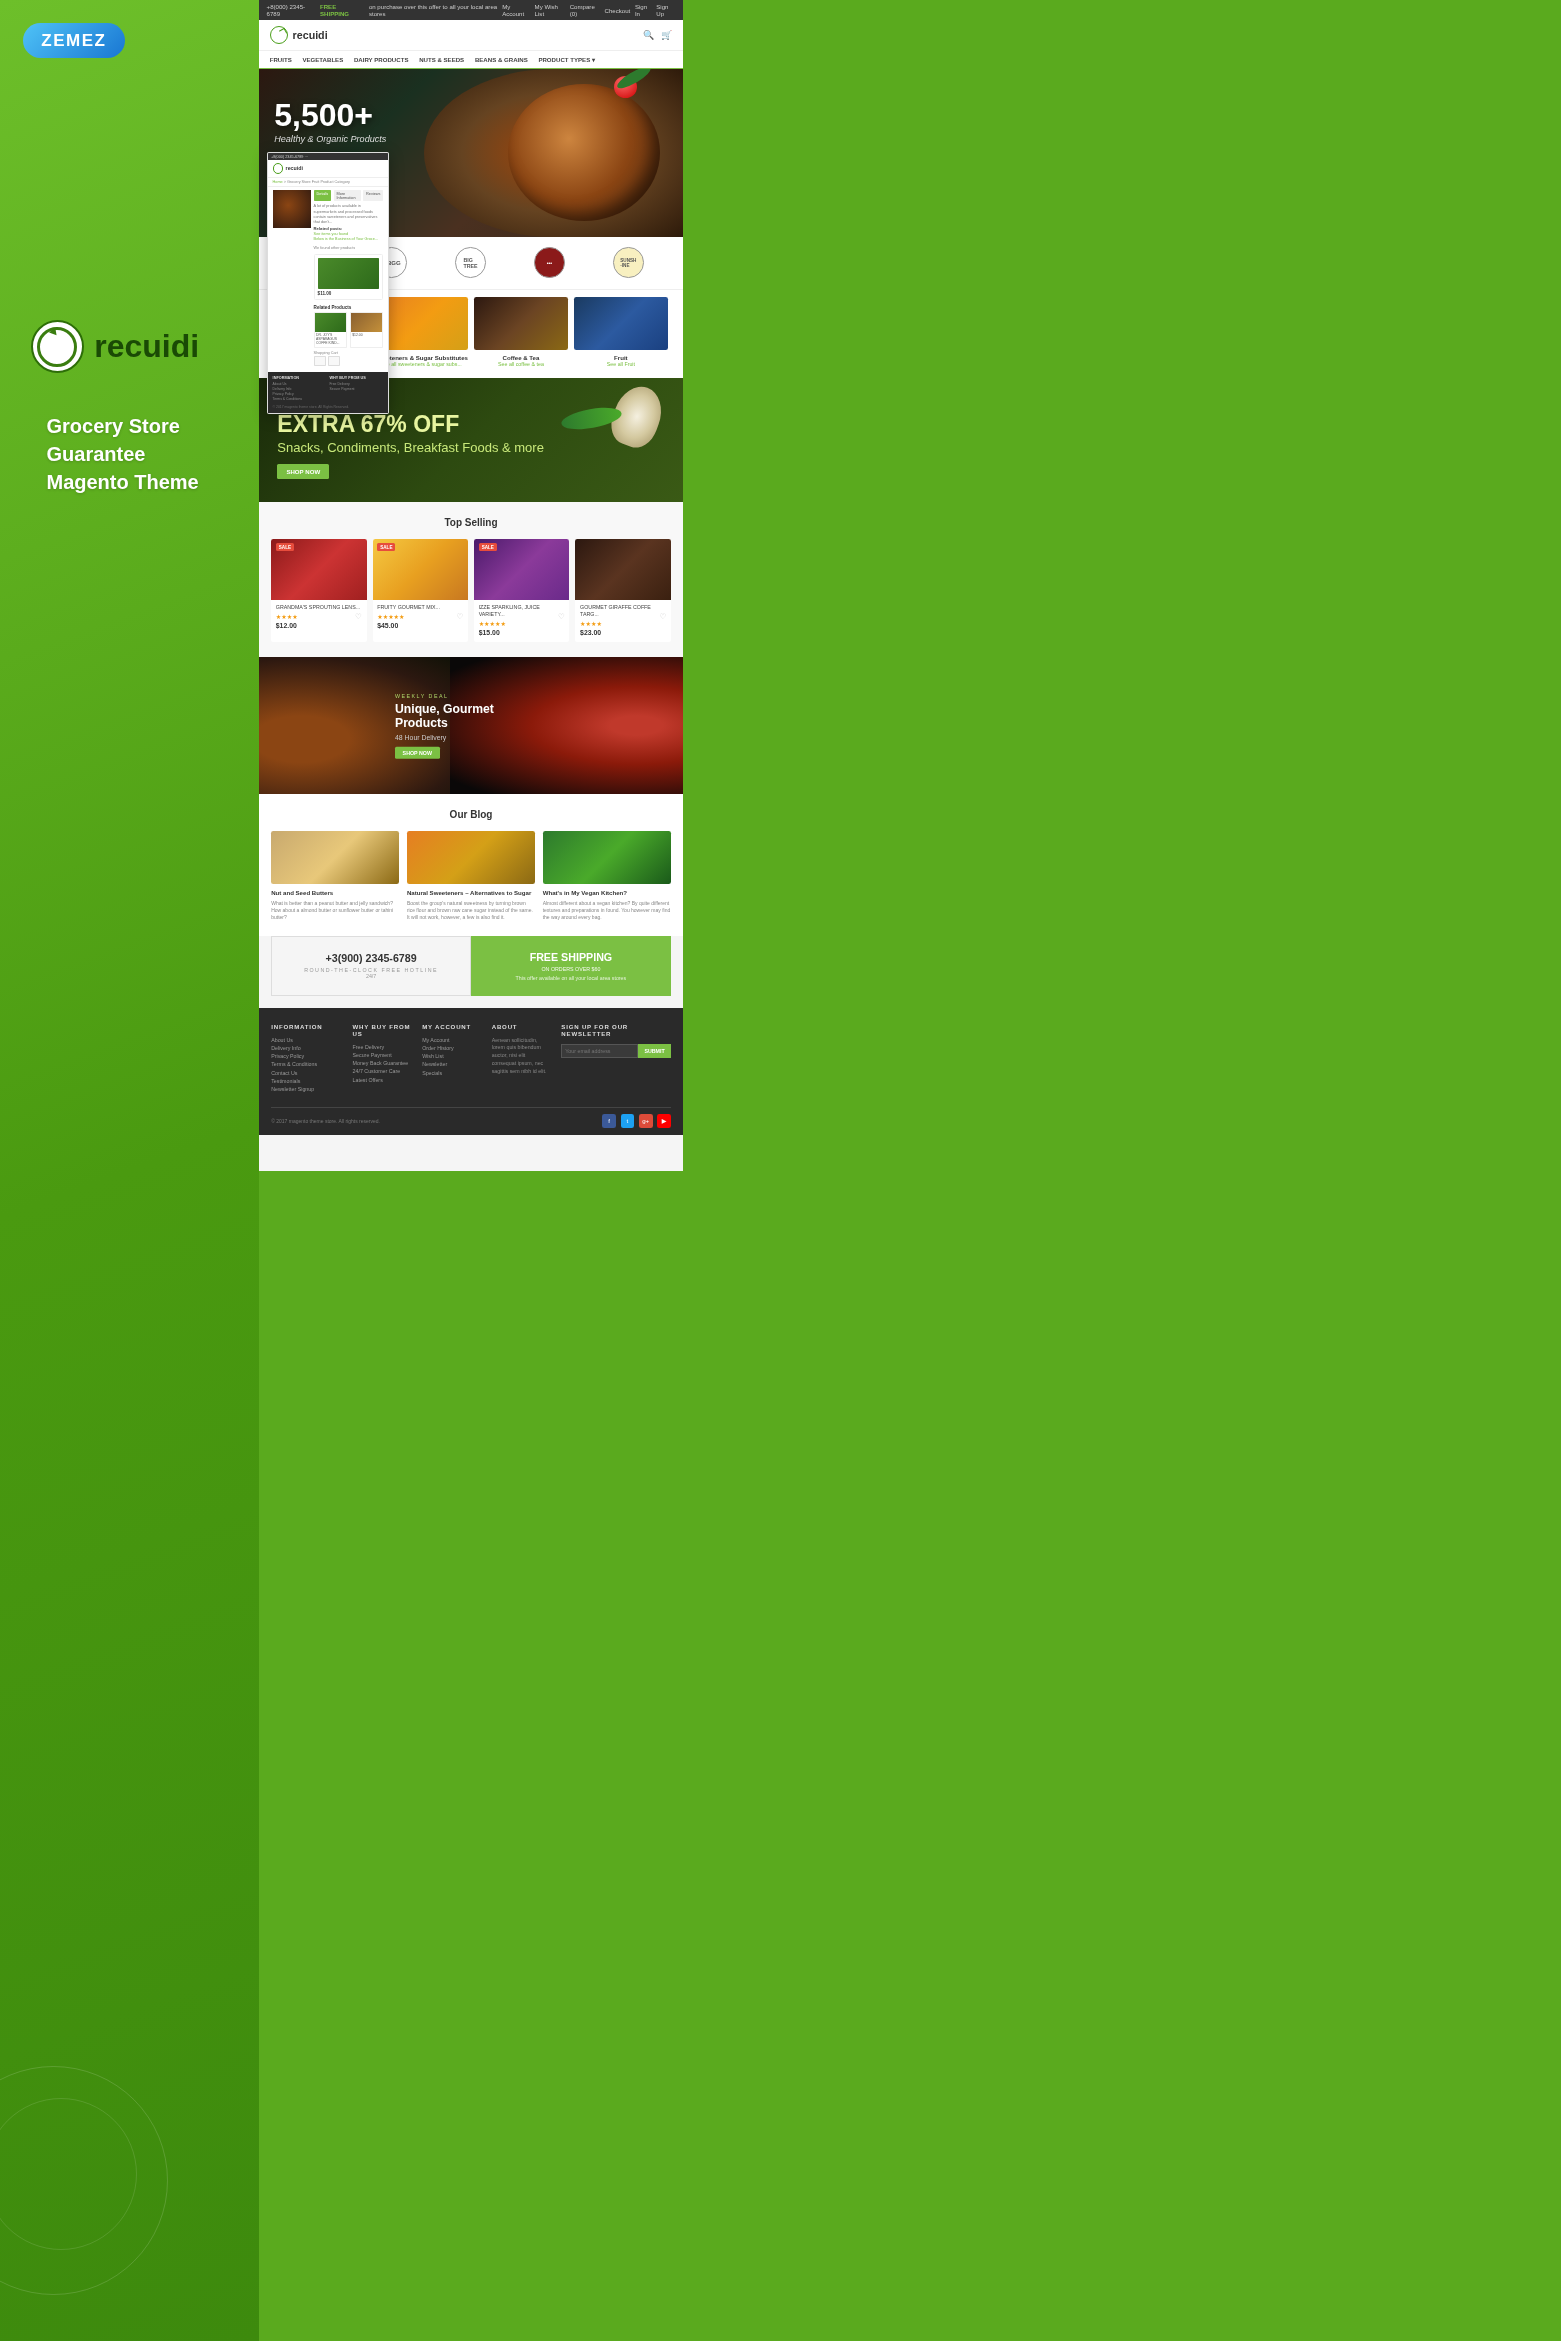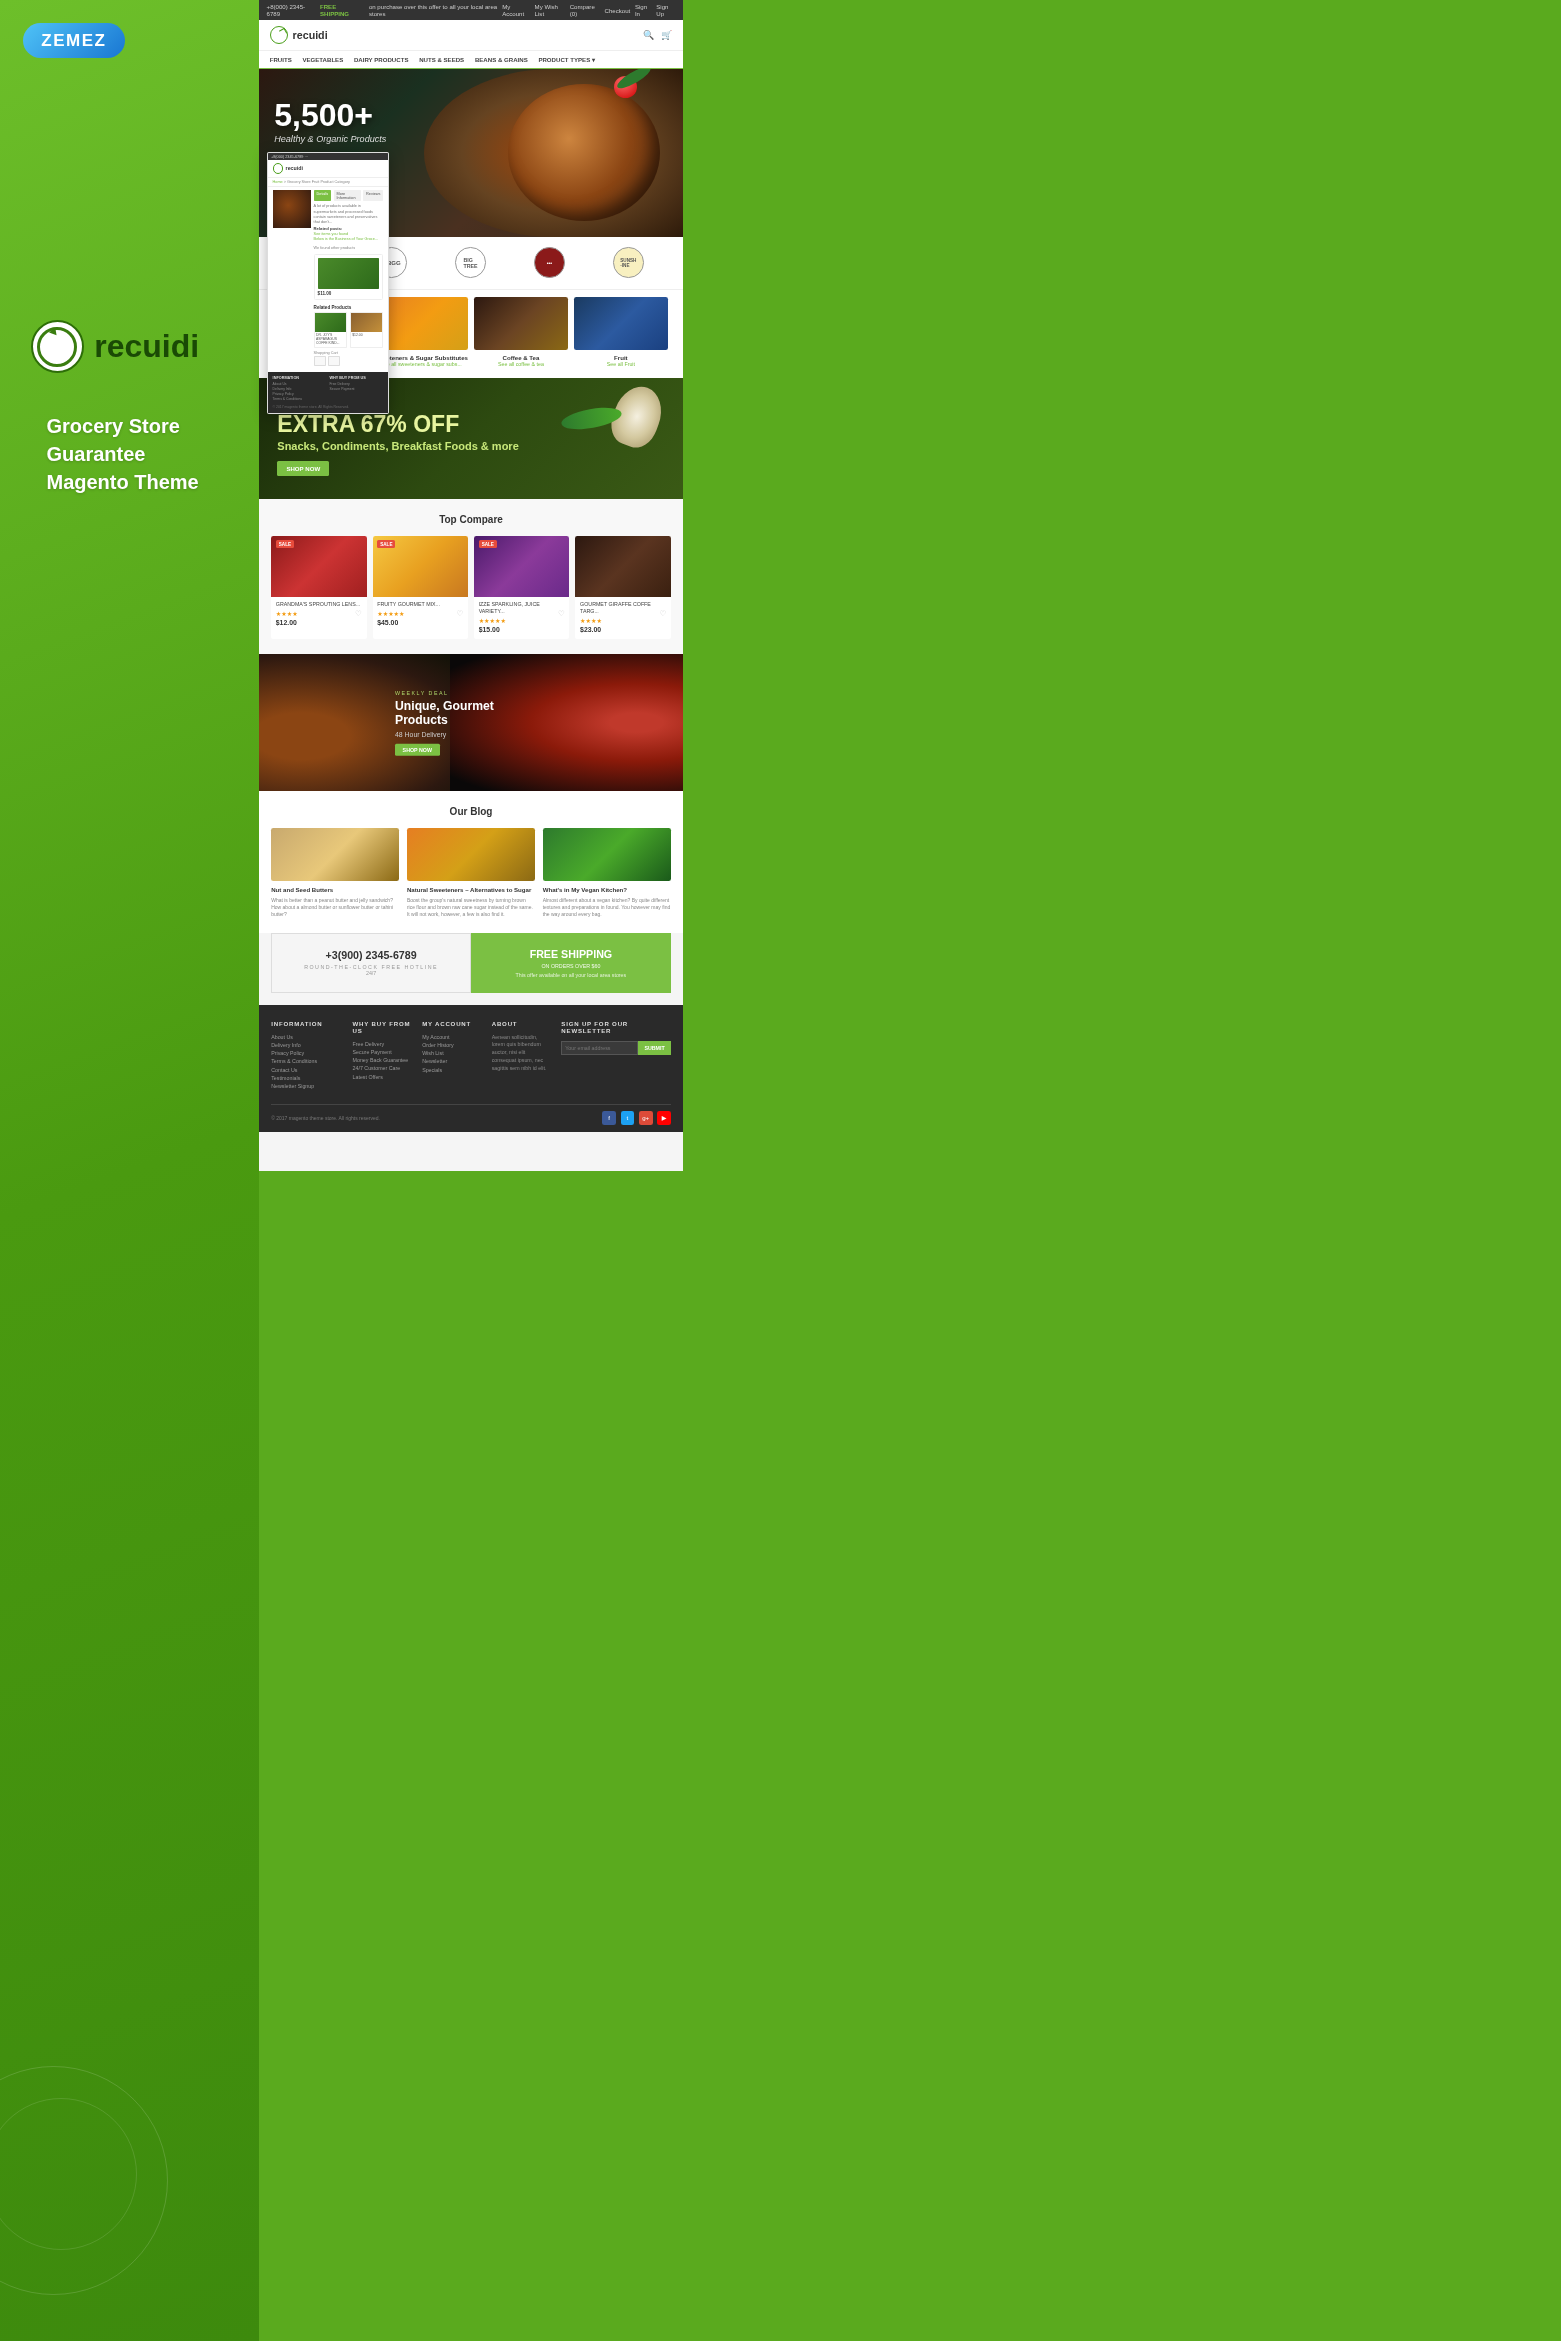--- a/index.html
+++ b/index.html
@@ -311,23 +311,22 @@
       margin-bottom: 4.6px;
     }
     .promo-title {
       color: #e8f5a0;
       font-size: 23px;
       font-weight: 900;
       line-height: 1;
     }
     .promo-subtitle {
       color: #c8e87a;
-      font-size: 11px;
+      font-size: 13px;
       margin-top: 4.6px;
-      font-weight: bold;
     }
     .promo-btn {
       display: inline-block;
       margin-top: 9.1px;
       background: #7bc043;
       color: white;
       font-size: 6.1px;
       padding: 3.8px 9.1px;
       border-radius: 1.5px;
       font-weight: 700;
@@ -907,21 +906,21 @@
     <div class="promo-title">EXTRA 67% OFF</div>
     <div class="promo-subtitle">Snacks, Condiments, Breakfast Foods &amp; more</div>
     <div class="promo-btn">SHOP NOW</div>
     <div class="promo-deco">
       <div class="garlic"></div>
       <div class="green-spice"></div>
     </div>
   </div>
 
   <div class="top-selling">
-    <div class="section-title">Top Compare</div>
+    <div class="section-title">Top Selling</div>
     <div class="products-grid">
 
       <div class="product-card">
         <div class="product-img prod-red"></div>
         <div class="product-badge">SALE</div>
         <div class="product-info">
           <div class="product-name">GRANDMA'S SPROUTING LENS...</div>
           <div class="product-stars">★★★★</div>
           <div class="product-price">$12.00</div>
         </div>

